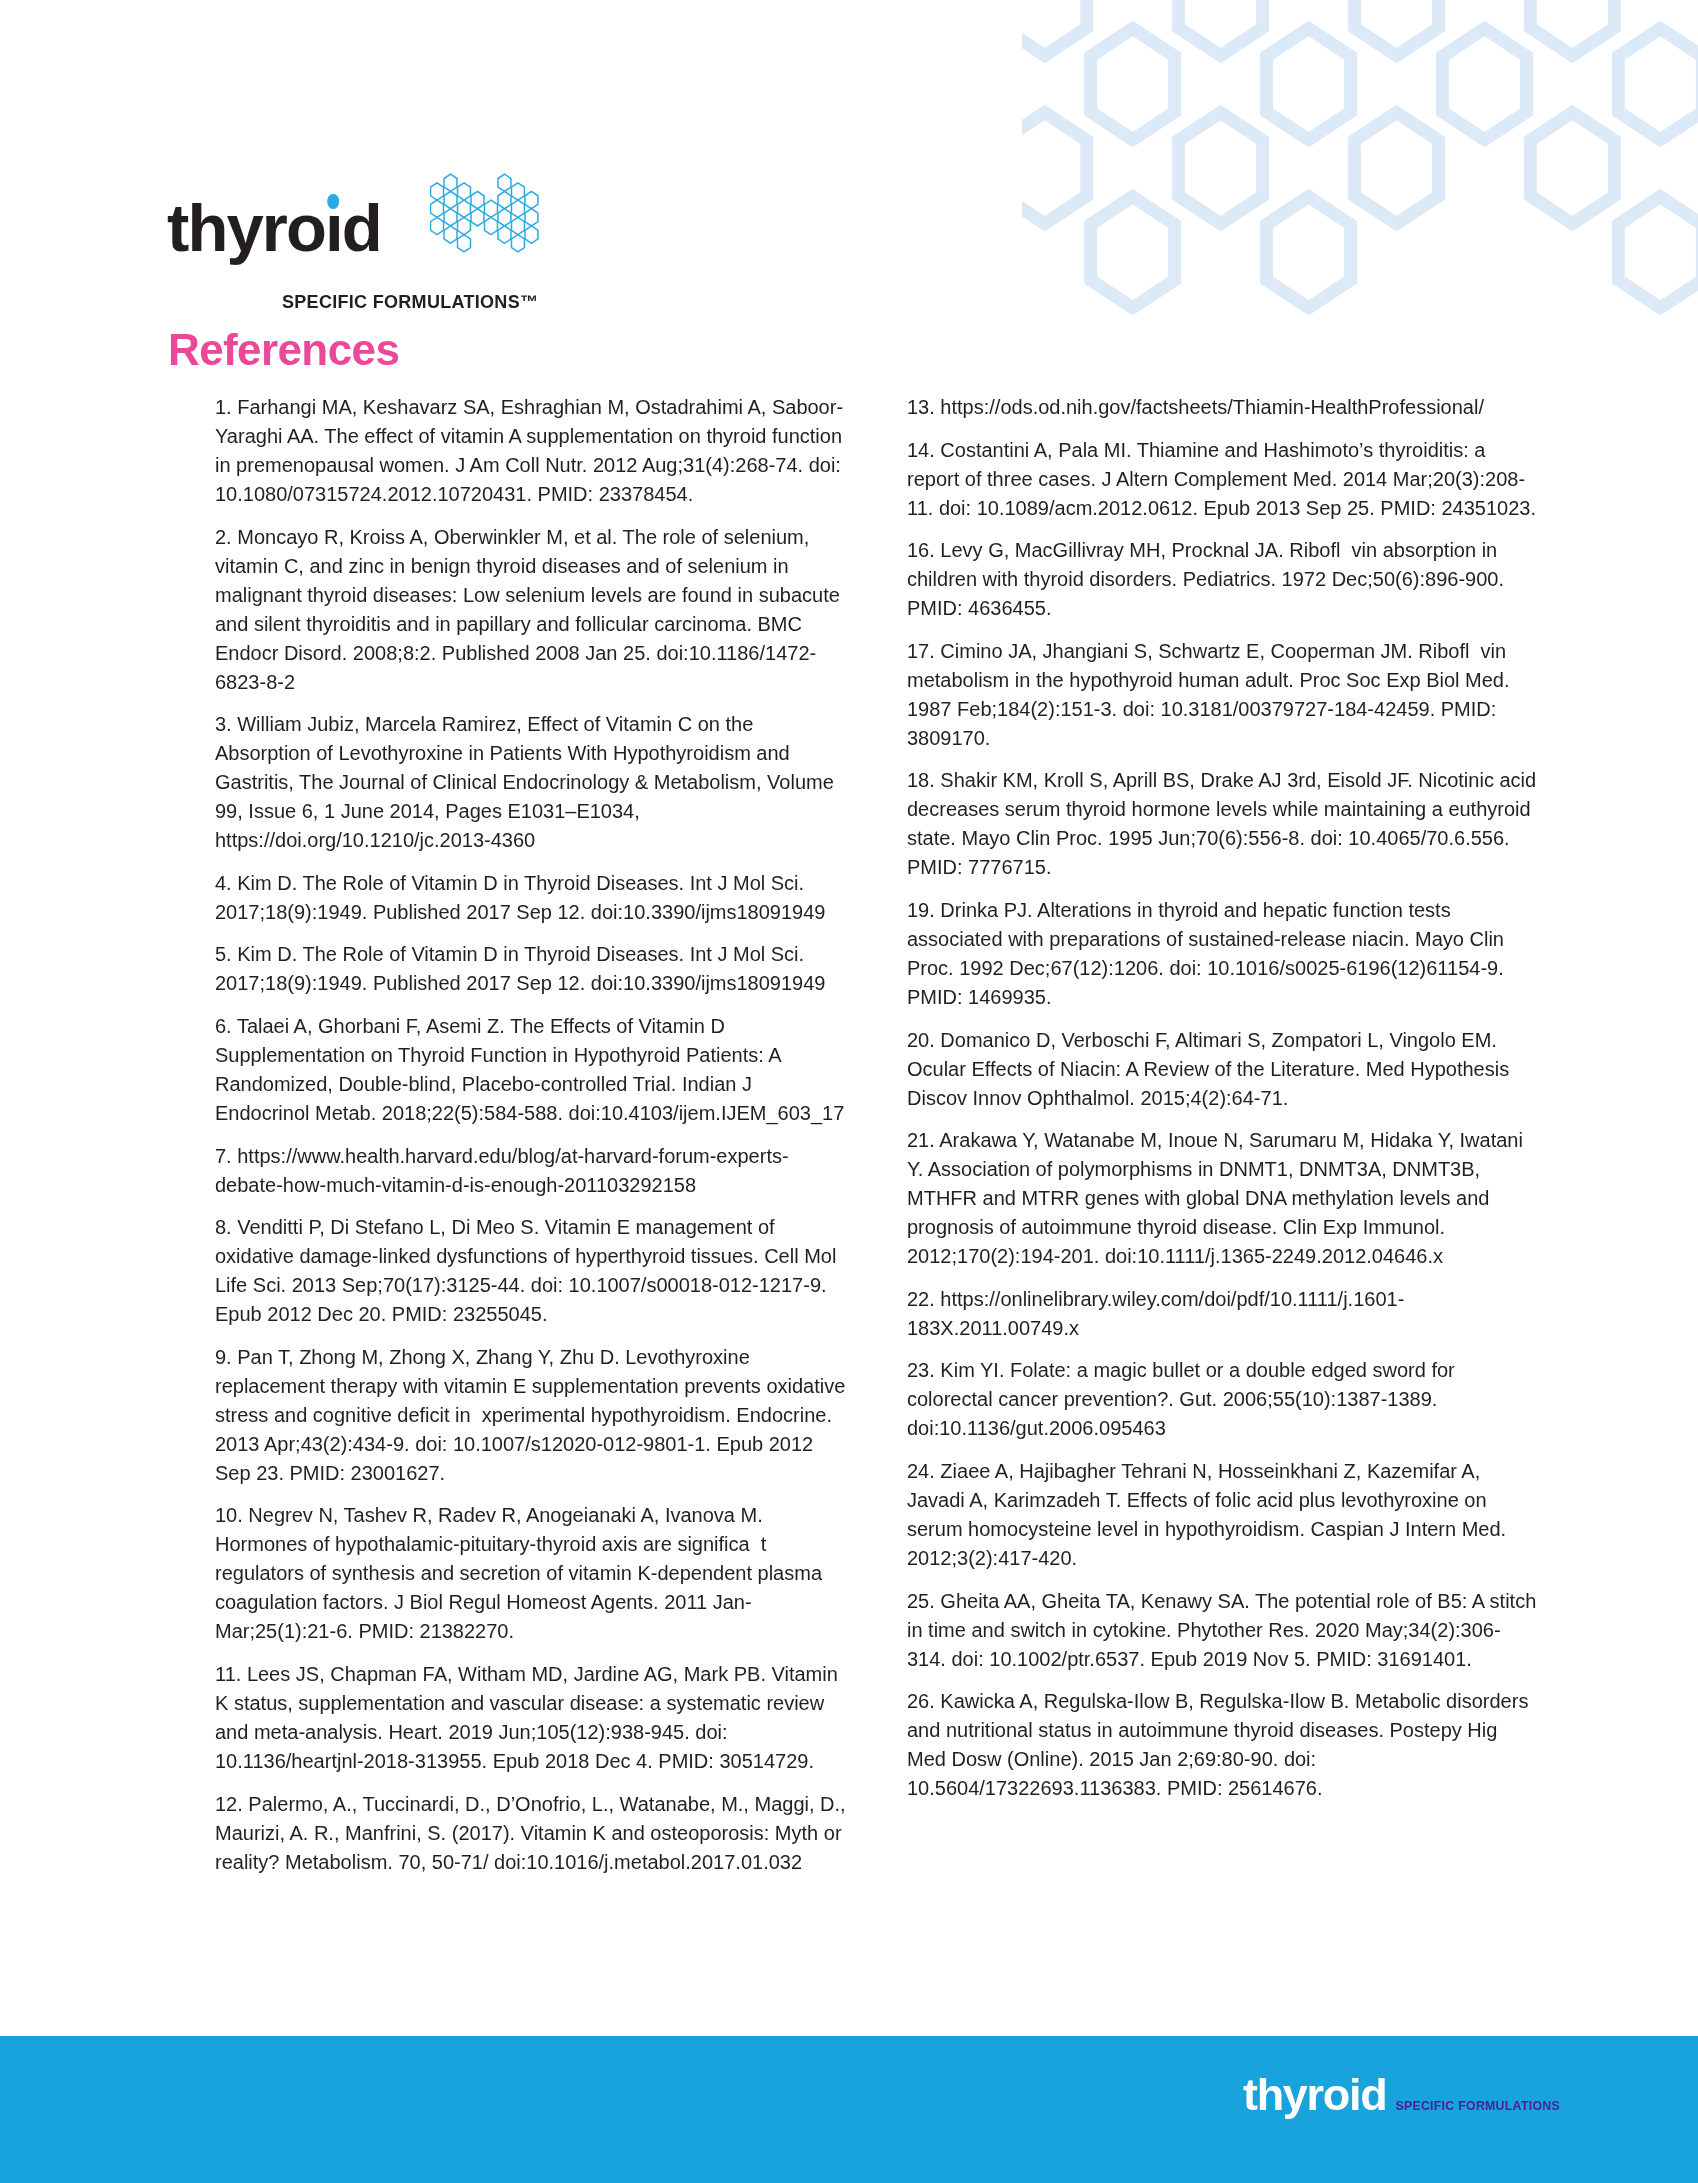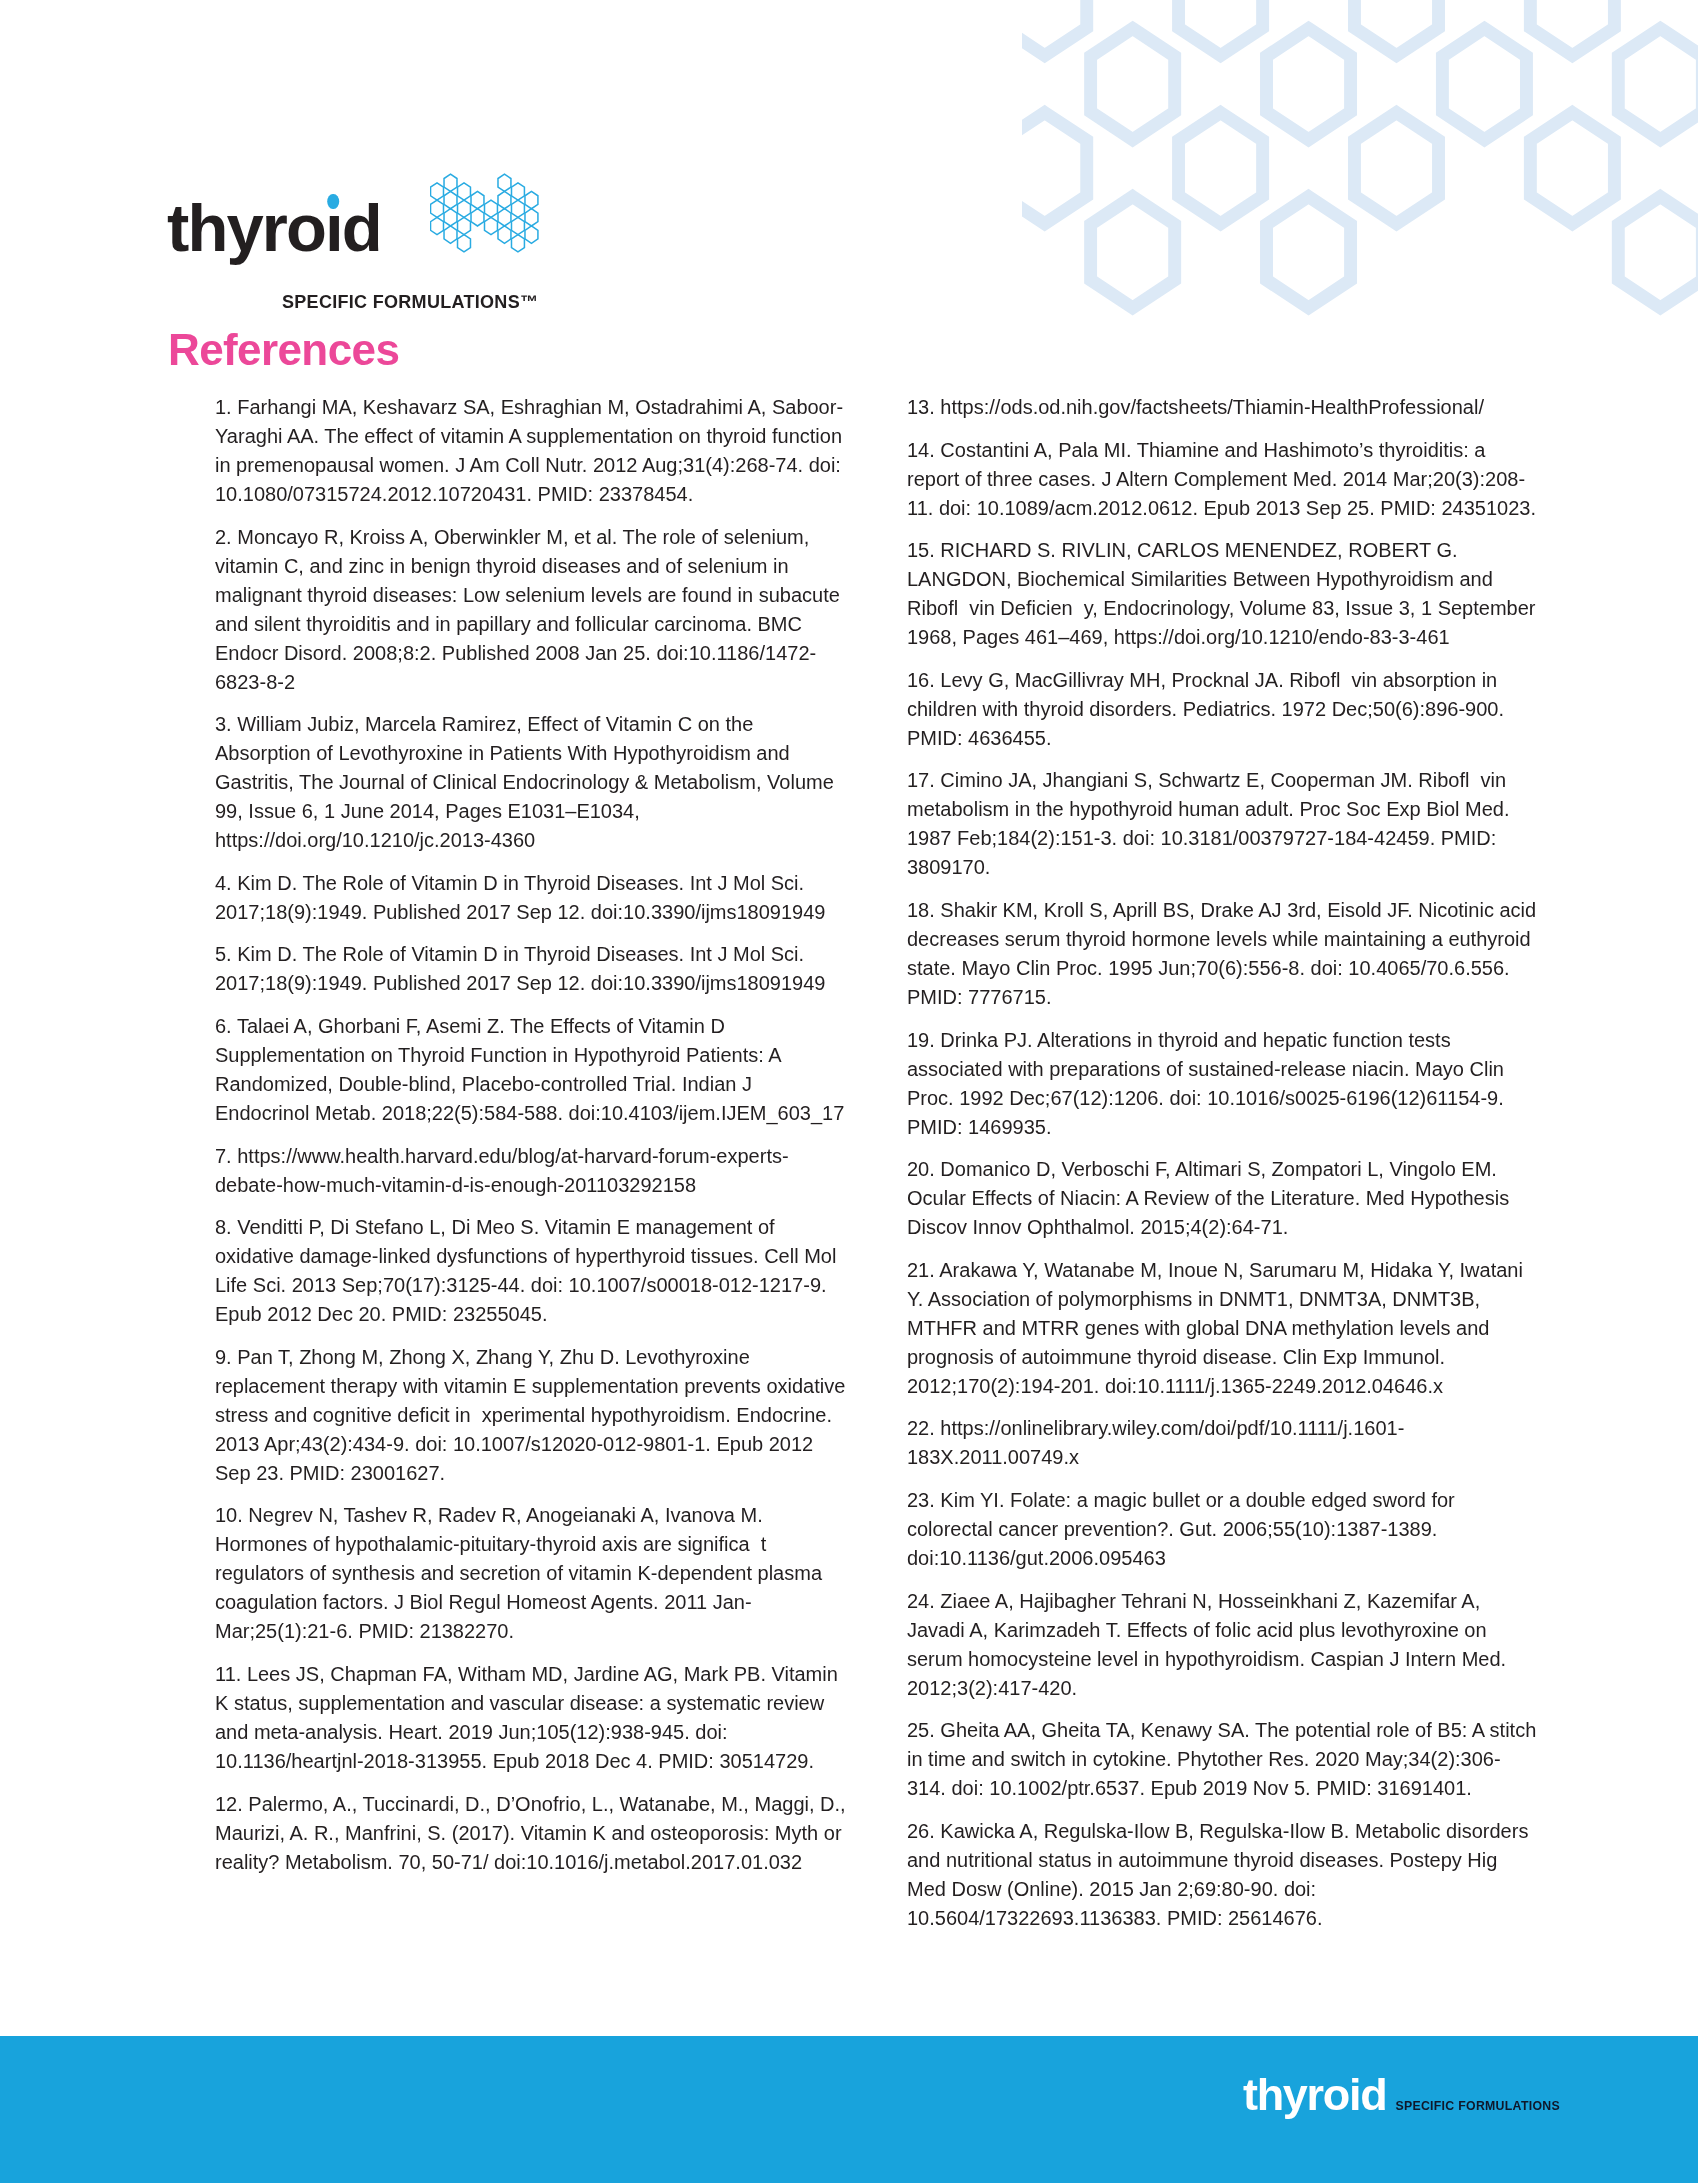--- a/index.html
+++ b/index.html
@@ -58,21 +58,21 @@
   }
   .footer-logo {
     position:absolute; left:1211px; top:36px;
     display:flex; align-items:baseline; white-space:nowrap;margin-left:32px;
   }
   .footer-brand {
     font-size:45px; font-weight:bold; letter-spacing:-1.3px; color:#ffffff; line-height:1;
   }
   .footer-tagline {
     font-size:12.3px; font-weight:bold; letter-spacing:0.3px;
-    color:#0f172a; margin-left:9px;
+    color:#4c1d95; margin-left:9px;
   }
 </style>
 </head>
 <body>
 
 <div class="page">
 
   <svg class="hex-pattern" viewBox="0 0 1090 600" aria-hidden="true">
     <defs>
       <polygon id="hexL" points="0,-86 65,-43 65,43 0,86 -65,43 -65,-43" fill="none" stroke="#dce9f6" stroke-width="20"></polygon>
@@ -143,21 +143,20 @@
       <p class="ref">7. https://www.health.harvard.edu/blog/at-harvard-forum-experts-debate-how-much-vitamin-d-is-enough-201103292158</p>
       <p class="ref">8. Venditti P, Di Stefano L, Di Meo S. Vitamin E management of oxidative damage-linked dysfunctions of hyperthyroid tissues. Cell Mol Life Sci. 2013 Sep;70(17):3125-44. doi: 10.1007/s00018-012-1217-9. Epub 2012 Dec 20. PMID: 23255045.</p>
       <p class="ref">9. Pan T, Zhong M, Zhong X, Zhang Y, Zhu D. Levothyroxine replacement therapy with vitamin E supplementation prevents oxidative stress and cognitive deficit in  xperimental hypothyroidism. Endocrine. 2013 Apr;43(2):434-9. doi: 10.1007/s12020-012-9801-1. Epub 2012 Sep 23. PMID: 23001627.</p>
       <p class="ref">10. Negrev N, Tashev R, Radev R, Anogeianaki A, Ivanova M. Hormones of hypothalamic-pituitary-thyroid axis are significa  t regulators of synthesis and secretion of vitamin K-dependent plasma coagulation factors. J Biol Regul Homeost Agents. 2011 Jan-Mar;25(1):21-6. PMID: 21382270.</p>
       <p class="ref">11. Lees JS, Chapman FA, Witham MD, Jardine AG, Mark PB. Vitamin K status, supplementation and vascular disease: a systematic review and meta-analysis. Heart. 2019 Jun;105(12):938-945. doi: 10.1136/heartjnl-2018-313955. Epub 2018 Dec 4. PMID: 30514729.</p>
       <p class="ref">12. Palermo, A., Tuccinardi, D., D’Onofrio, L., Watanabe, M., Maggi, D., Maurizi, A. R., Manfrini, S. (2017). Vitamin K and osteoporosis: Myth or reality? Metabolism. 70, 50-71/ doi:10.1016/j.metabol.2017.01.032</p>
     </div>
     <div class="col">
       <p class="ref">13. https://ods.od.nih.gov/factsheets/Thiamin-HealthProfessional/</p>
       <p class="ref">14. Costantini A, Pala MI. Thiamine and Hashimoto’s thyroiditis: a report of three cases. J Altern Complement Med. 2014 Mar;20(3):208-11. doi: 10.1089/acm.2012.0612. Epub 2013 Sep 25. PMID: 24351023.</p>
-      <p class="ref">15. RICHARD S. RIVLIN, CARLOS MENENDEZ, ROBERT G. LANGDON, Biochemical Similarities Between Hypothyroidism and Ribofl  vin Deficien  y, Endocrinology, Volume 83, Issue 3, 1 September 1968, Pages 461–469, https://doi.org/10.1210/endo-83-3-461</p>
       <p class="ref">16. Levy G, MacGillivray MH, Procknal JA. Ribofl  vin absorption in children with thyroid disorders. Pediatrics. 1972 Dec;50(6):896-900. PMID: 4636455.</p>
       <p class="ref">17. Cimino JA, Jhangiani S, Schwartz E, Cooperman JM. Ribofl  vin metabolism in the hypothyroid human adult. Proc Soc Exp Biol Med. 1987 Feb;184(2):151-3. doi: 10.3181/00379727-184-42459. PMID: 3809170.</p>
       <p class="ref">18. Shakir KM, Kroll S, Aprill BS, Drake AJ 3rd, Eisold JF. Nicotinic acid decreases serum thyroid hormone levels while maintaining a euthyroid state. Mayo Clin Proc. 1995 Jun;70(6):556-8. doi: 10.4065/70.6.556. PMID: 7776715.</p>
       <p class="ref">19. Drinka PJ. Alterations in thyroid and hepatic function tests associated with preparations of sustained-release niacin. Mayo Clin Proc. 1992 Dec;67(12):1206. doi: 10.1016/s0025-6196(12)61154-9. PMID: 1469935.</p>
       <p class="ref">20. Domanico D, Verboschi F, Altimari S, Zompatori L, Vingolo EM. Ocular Effects of Niacin: A Review of the Literature. Med Hypothesis Discov Innov Ophthalmol. 2015;4(2):64-71.</p>
       <p class="ref">21. Arakawa Y, Watanabe M, Inoue N, Sarumaru M, Hidaka Y, Iwatani Y. Association of polymorphisms in DNMT1, DNMT3A, DNMT3B, MTHFR and MTRR genes with global DNA methylation levels and prognosis of autoimmune thyroid disease. Clin Exp Immunol. 2012;170(2):194-201. doi:10.1111/j.1365-2249.2012.04646.x</p>
       <p class="ref">22. https://onlinelibrary.wiley.com/doi/pdf/10.1111/j.1601-183X.2011.00749.x</p>
       <p class="ref">23. Kim YI. Folate: a magic bullet or a double edged sword for colorectal cancer prevention?. Gut. 2006;55(10):1387-1389. doi:10.1136/gut.2006.095463</p>
       <p class="ref">24. Ziaee A, Hajibagher Tehrani N, Hosseinkhani Z, Kazemifar A, Javadi A, Karimzadeh T. Effects of folic acid plus levothyroxine on serum homocysteine level in hypothyroidism. Caspian J Intern Med. 2012;3(2):417-420.</p>
       <p class="ref">25. Gheita AA, Gheita TA, Kenawy SA. The potential role of B5: A stitch in time and switch in cytokine. Phytother Res. 2020 May;34(2):306-314. doi: 10.1002/ptr.6537. Epub 2019 Nov 5. PMID: 31691401.</p>

